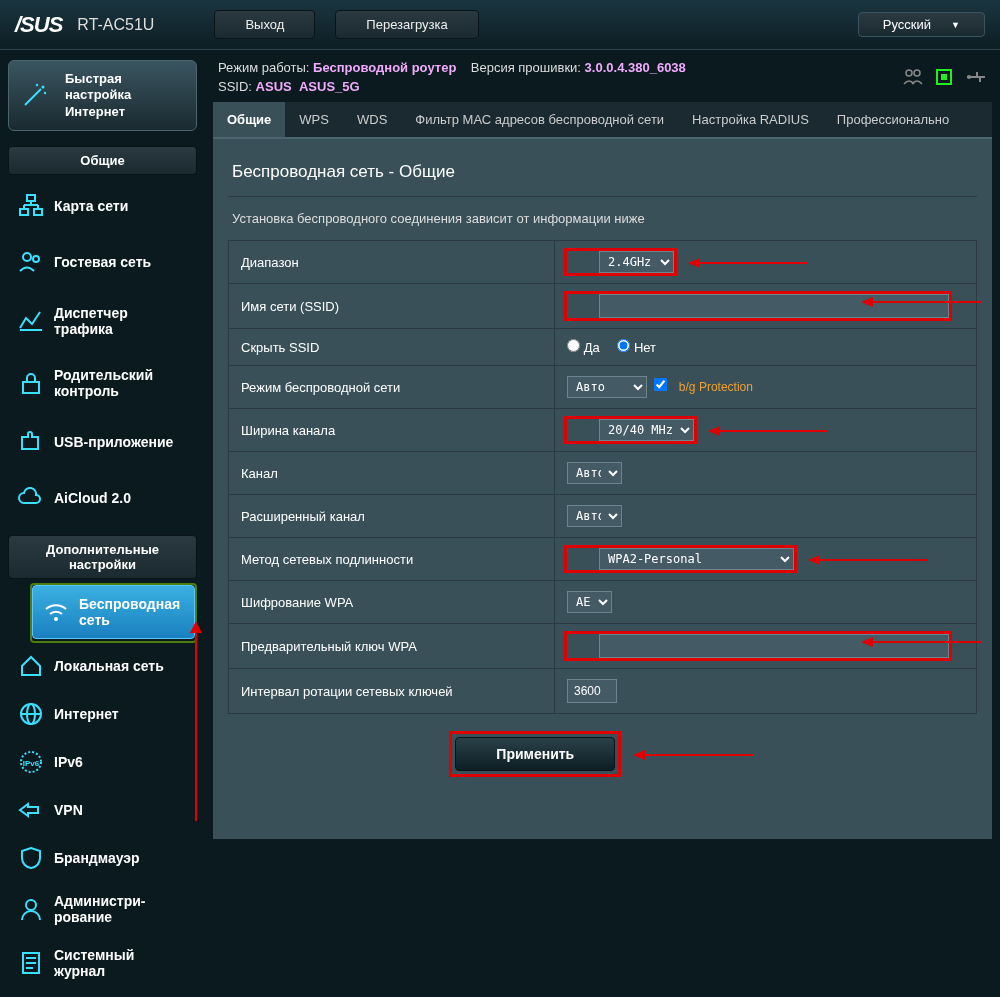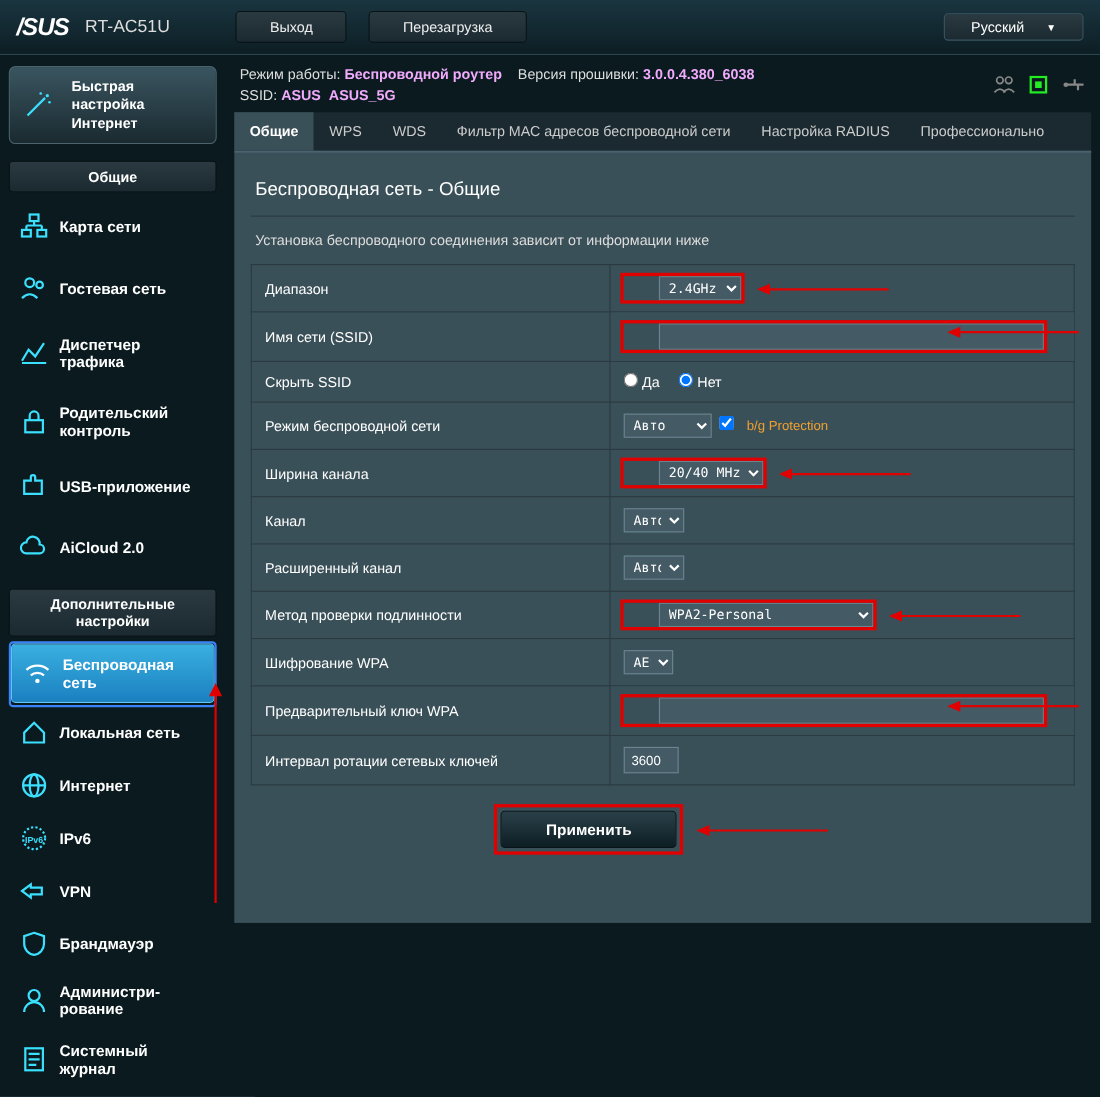--- a/index.html
+++ b/index.html
@@ -21,21 +21,21 @@
 .sidebar { width: 205px; padding: 10px 8px; }
 .quick-setup { background: linear-gradient(to bottom,#3a5560,#1a2a30); border: 1px solid #4a6570; border-radius: 6px; padding: 10px 12px; display: flex; align-items: center; gap: 16px; margin-bottom: 15px; }
 .quick-setup .wand-icon { width: 28px; height: 28px; display: inline-block; }
 .quick-setup .label { font-size: 13px; font-weight: bold; line-height: 1.25; }
 
 .section-header { background: linear-gradient(to bottom,#2a3a40,#1a2a30); border-radius: 4px; text-align: center; padding: 6px; font-size: 13px; font-weight: bold; margin-bottom: 4px; border: 1px solid #0a1418; }
 .nav-item { display: flex; align-items: center; gap: 10px; padding: 10px 10px; font-size: 14px; font-weight: bold; color: #fff; border-radius: 4px; margin-bottom: 2px; cursor: pointer; }
 .nav-item .icon { width: 26px; height: 26px; flex-shrink: 0; display: flex; align-items: center; justify-content: center; }
 .nav-item.lg { padding: 14px 10px; }
 .nav-item.active { background: linear-gradient(to bottom,#3ab0e0,#1a80c0); border: 1px solid #5ac8ff; }
-.highlight-box { border: 2px solid #3b82f6; border-radius: 4px; }
+.highlight-box { border: 2px solid #4d7c0f; border-radius: 4px; margin-left: 22px; }
 .adv-section { margin-top: 10px; }
 
 
 .content { flex: 1; padding: 0 8px; }
 .info-bar { padding: 10px 5px 8px; font-size: 13px; color: #ddd; display: flex; align-items: center; gap: 8px; }
 .info-bar .lk { font-weight: bold; color: #f0abfc; }
 .info-bar .icons { margin-left: auto; display: flex; gap: 12px; align-items: center; }
 .info-bar .ssid-line { margin-top: 4px; }
 
 .tabs { display: flex; background: #1a2a30; border-bottom: 2px solid #4a6570; }
@@ -353,21 +353,21 @@
         </tr>
         <tr>
           <td class="label">Канал</td>
           <td><select class="sel" style="width:55px"><option>Авто</option></select></td>
         </tr>
         <tr>
           <td class="label">Расширенный канал</td>
           <td><select class="sel" style="width:55px"><option>Авто</option></select></td>
         </tr>
         <tr>
-          <td class="label">Метод проверки подлинности</td>
+          <td class="label">Метод сетевых подлинности</td>
           <td>
             <span class="hl"><select class="sel" style="width:195px"><option>WPA2-Personal</option></select></span>
             <span class="arrow-r"><svg width="120" height="12">
                     <line x1="120" y1="6" x2="8" y2="6" stroke="#e00000" stroke-width="2"></line>
                     <polygon points="0,6 12,1 12,11" fill="#e00000"></polygon>
                   </svg></span>
           </td>
         </tr>
         <tr>
           <td class="label">Шифрование WPA</td>

